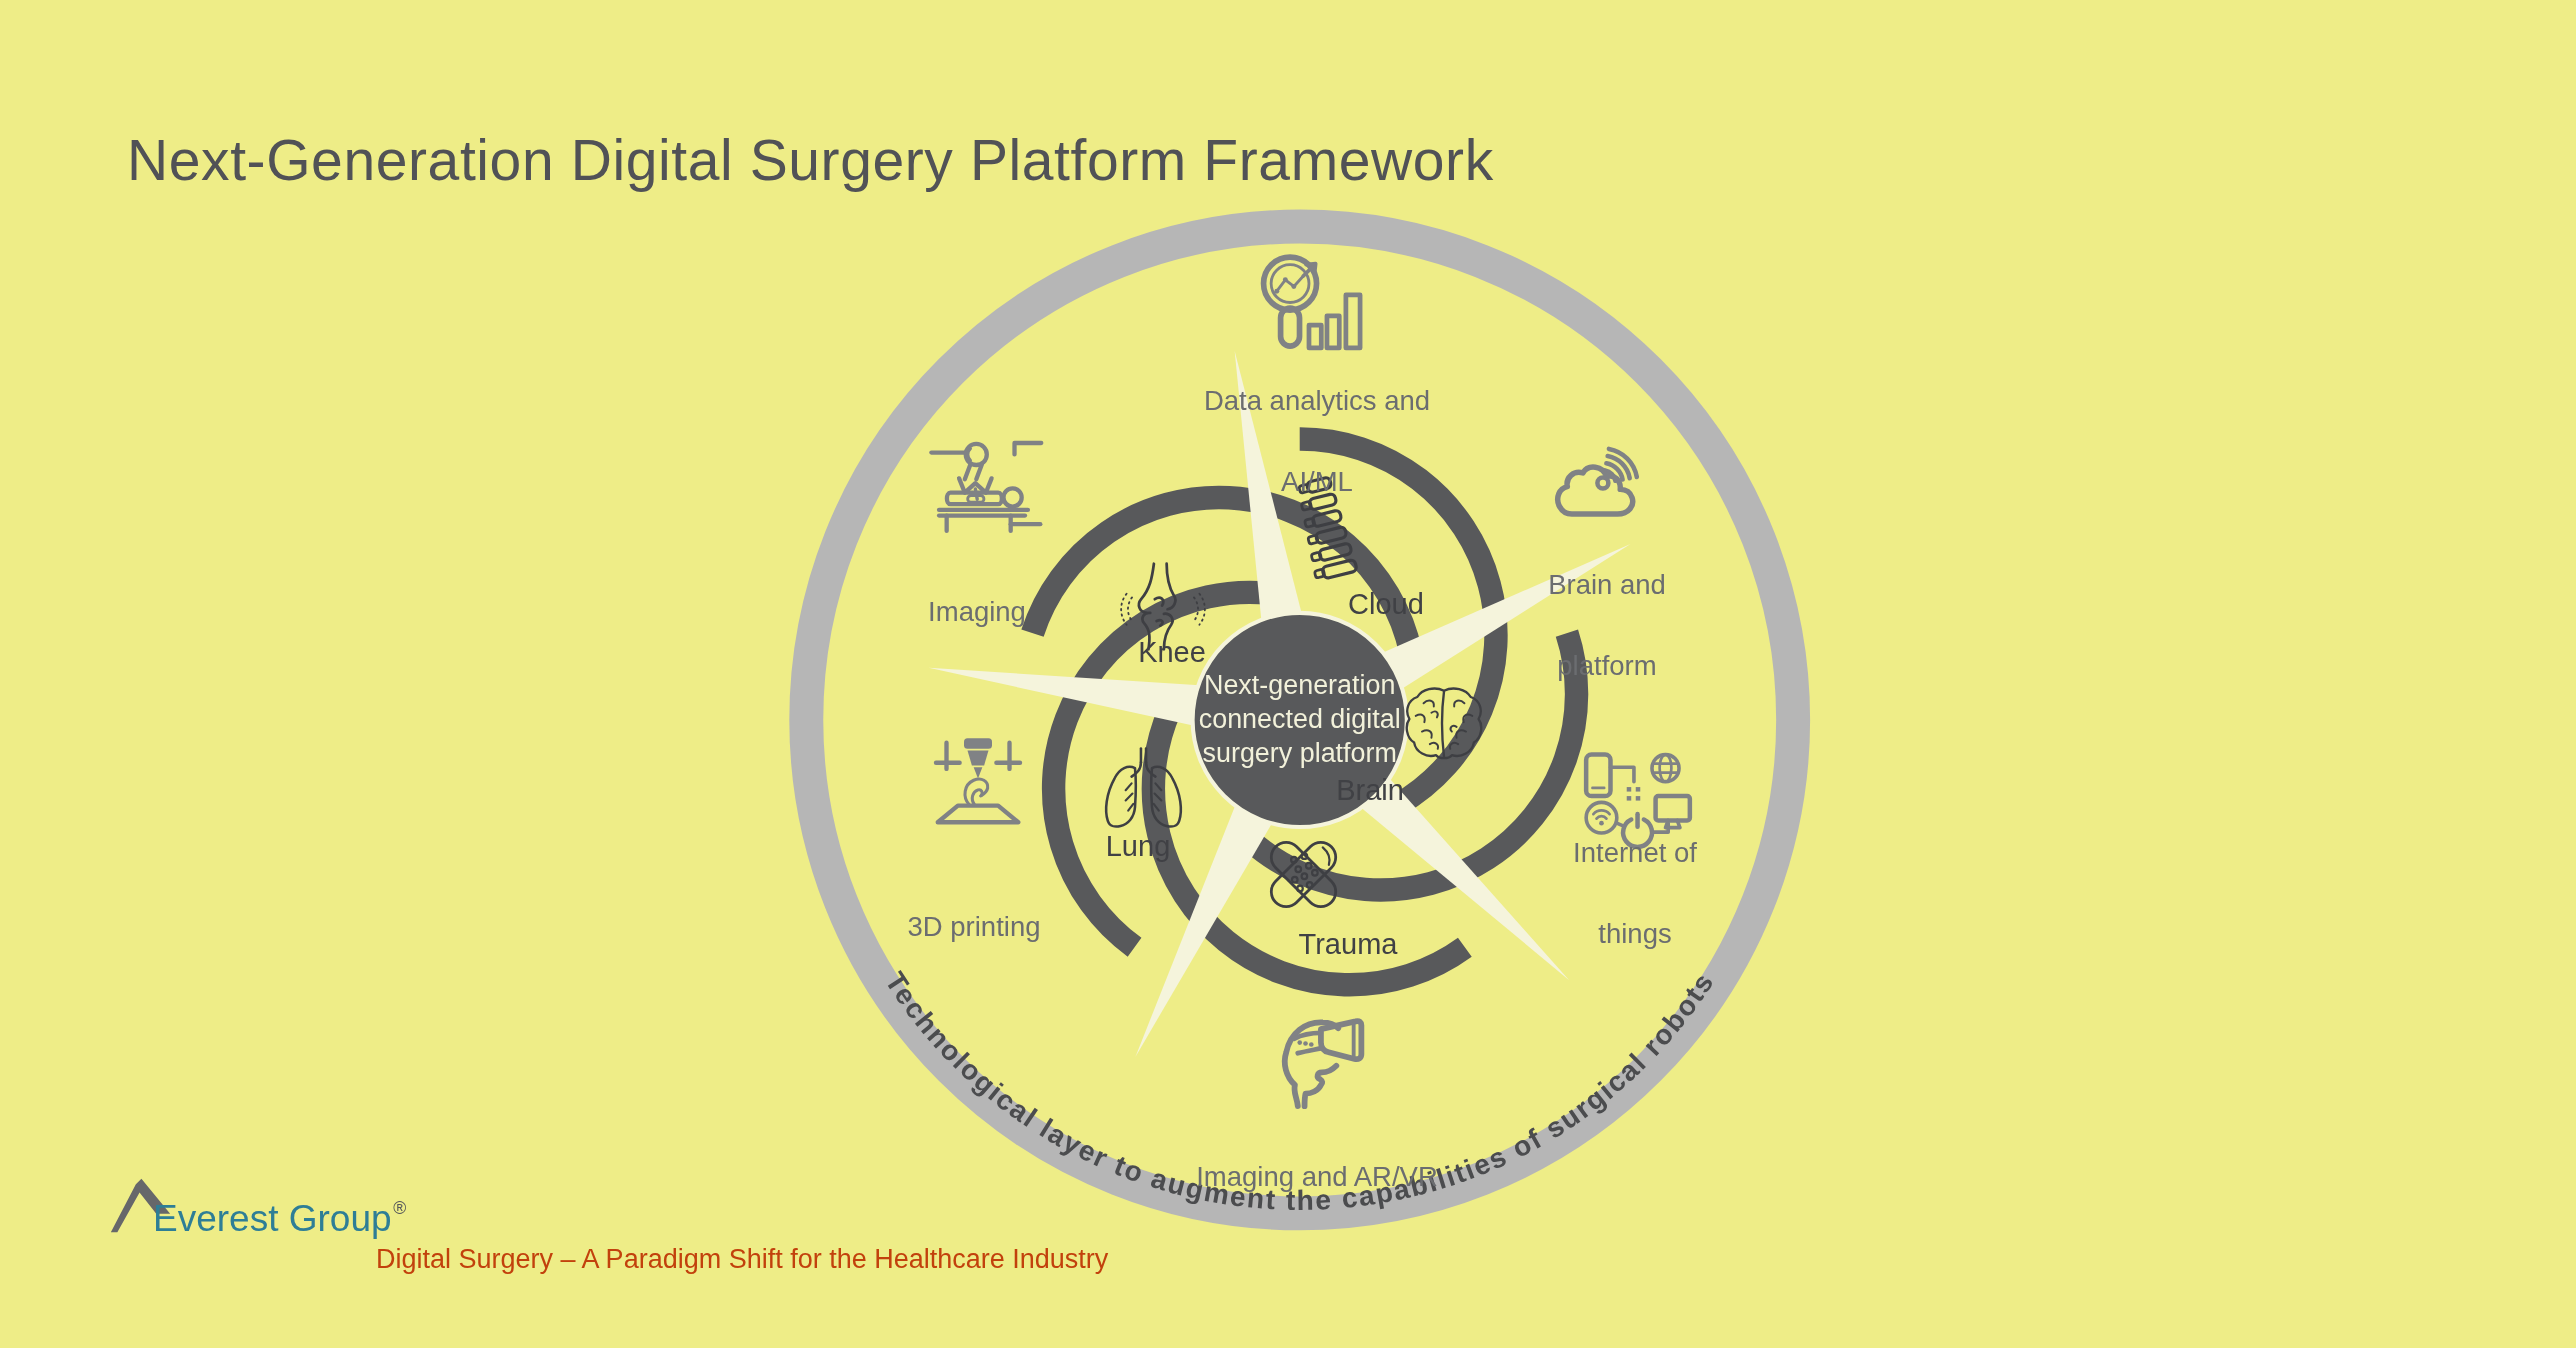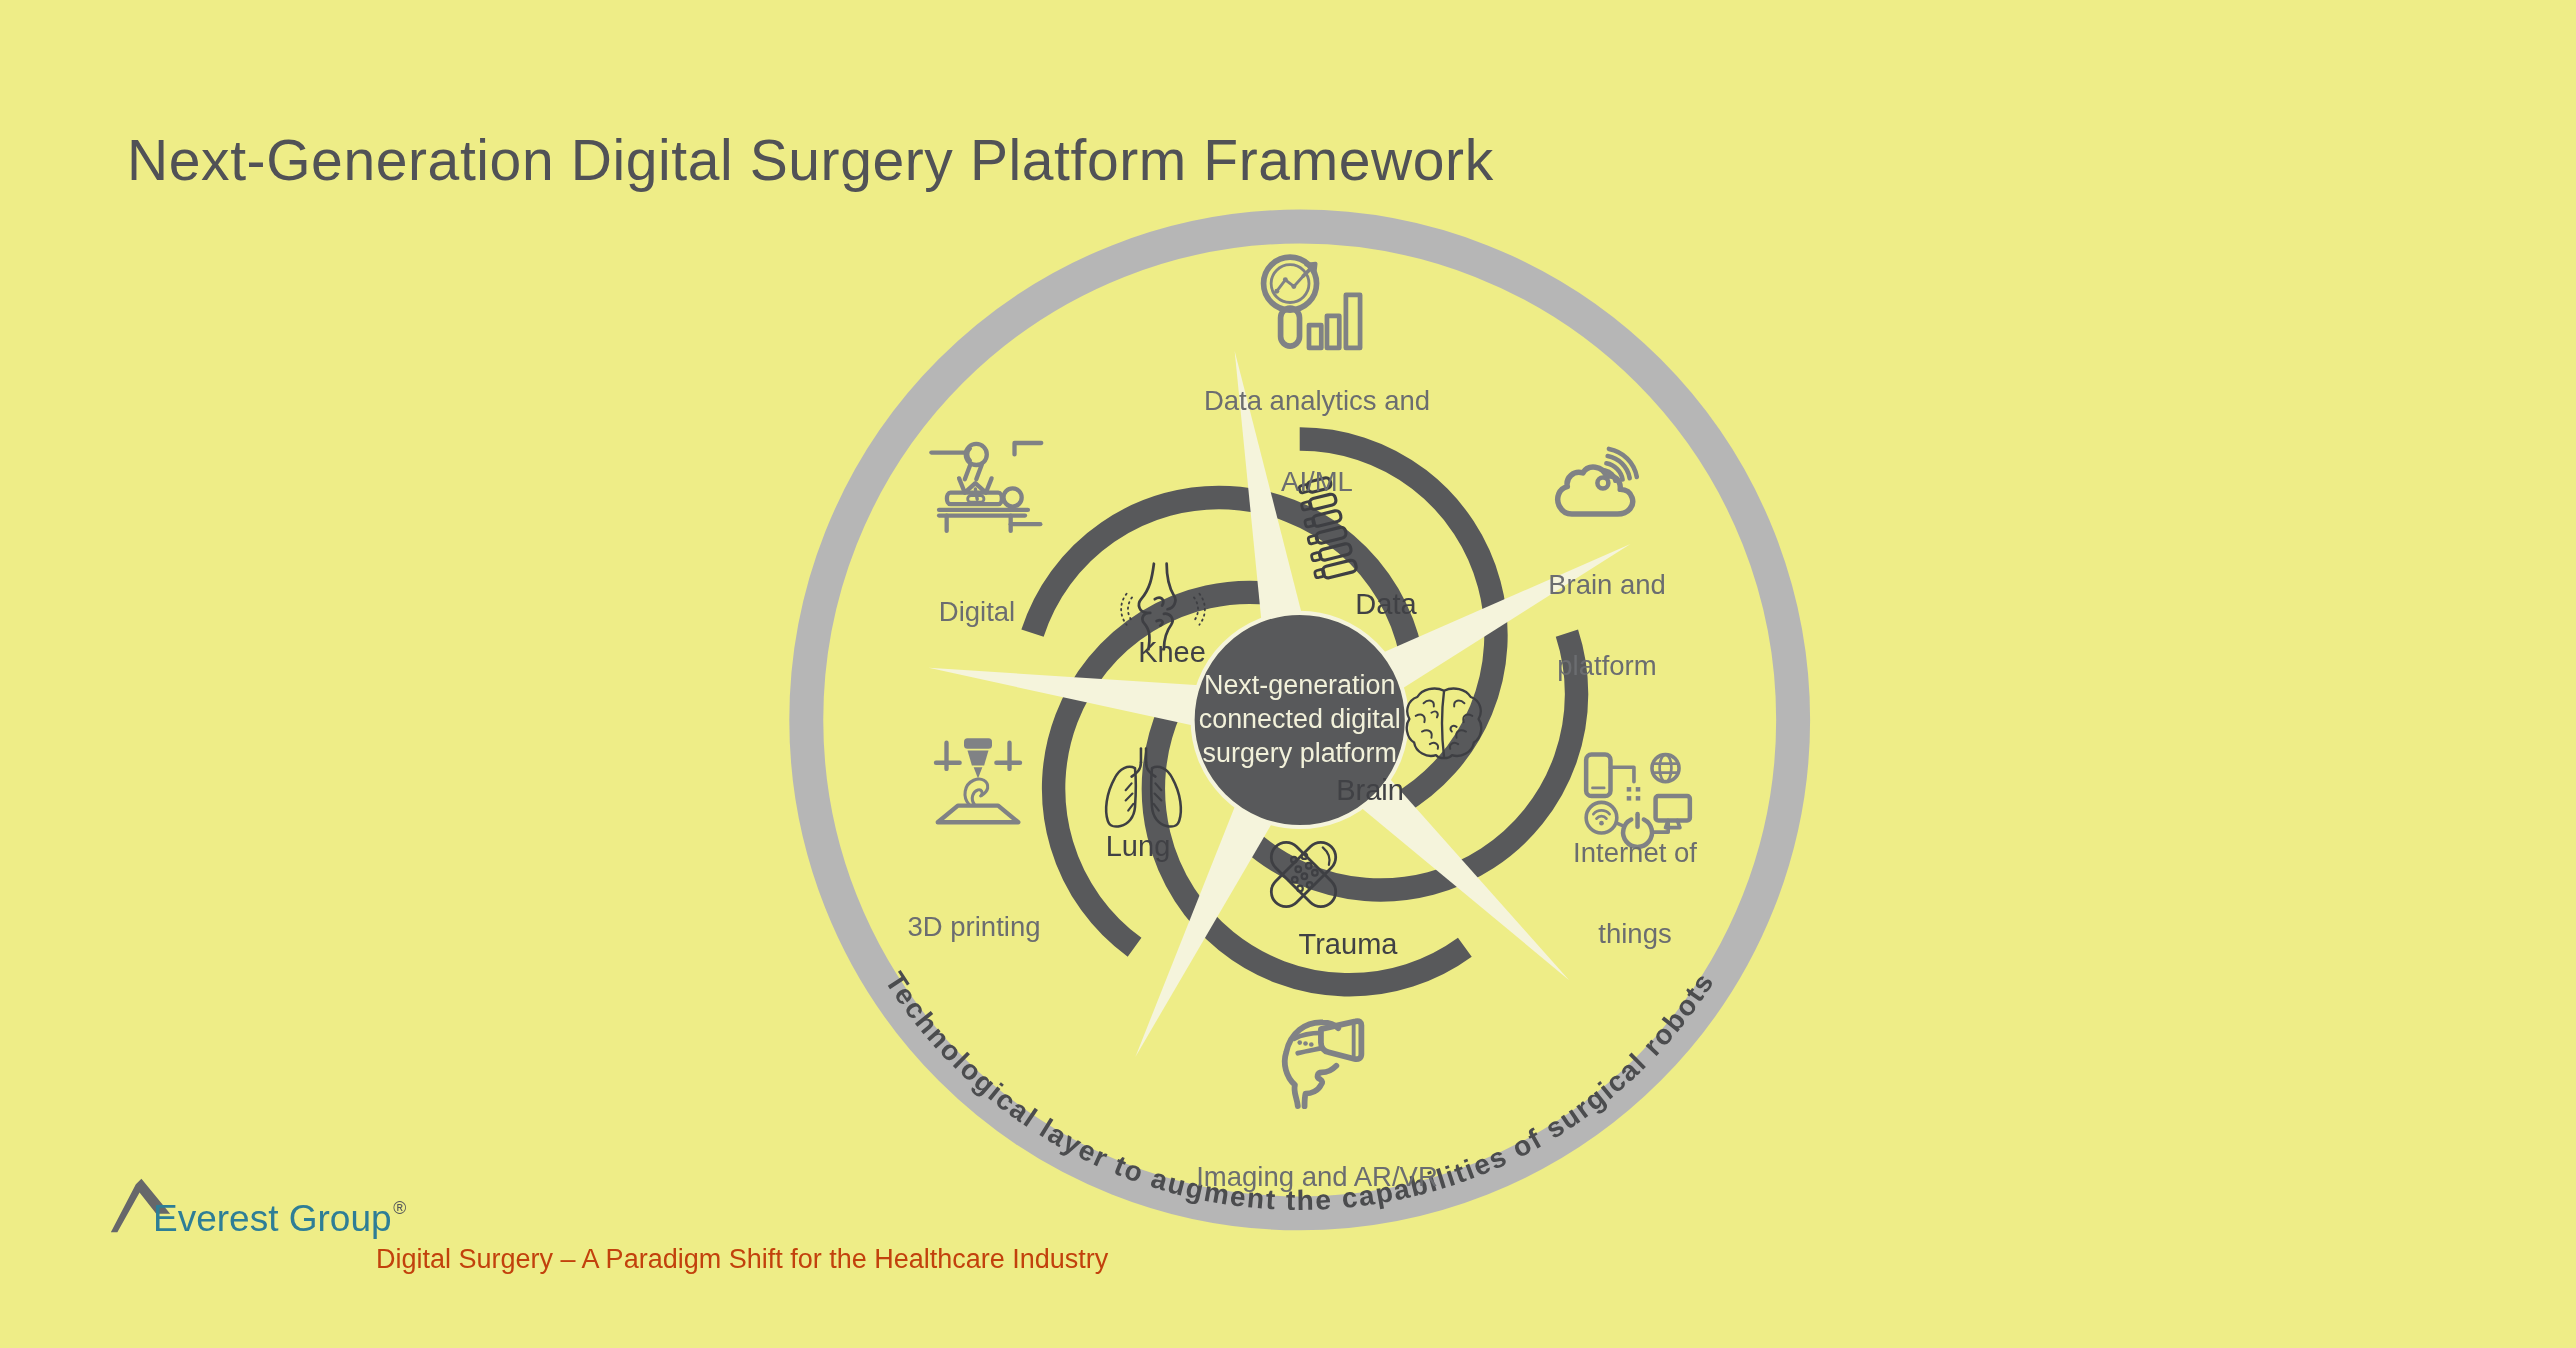--- a/index.html
+++ b/index.html
@@ -272,24 +272,24 @@
     <span>Internet of</span>
     <span>things</span>
   </div>
   <div class="tech-label" style="left:1317px;top:1114px">
     <span>Imaging and AR/VR</span>
   </div>
   <div class="tech-label" style="left:974px;top:864px">
     <span>3D printing</span>
   </div>
   <div class="tech-label" style="left:977px;top:549px">
-    <span>Digital</span>
-  </div>
-
-  <div class="spec-label" style="left:1386px;top:588px">Data</div>
+    <span>Imaging</span>
+  </div>
+
+  <div class="spec-label" style="left:1386px;top:588px">Cloud</div>
   <div class="spec-label" style="left:1370px;top:774px">Brain</div>
   <div class="spec-label" style="left:1348px;top:928px">Trauma</div>
   <div class="spec-label" style="left:1138px;top:830px">Lung</div>
   <div class="spec-label" style="left:1172px;top:636px">Knee</div>
 
   <svg class="logo-svg" viewBox="0 0 95 62">
     <path d="M2,60 L29,8 L35,2 L66,40 L51,40 L33,17 L9,60 Z" fill="#66676a"></path>
   </svg>
   <div class="footer-brand">
     <span>Everest Group</span><sup>®</sup>

